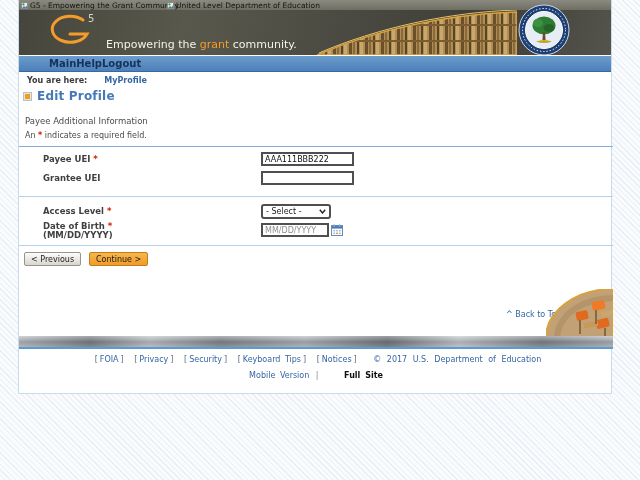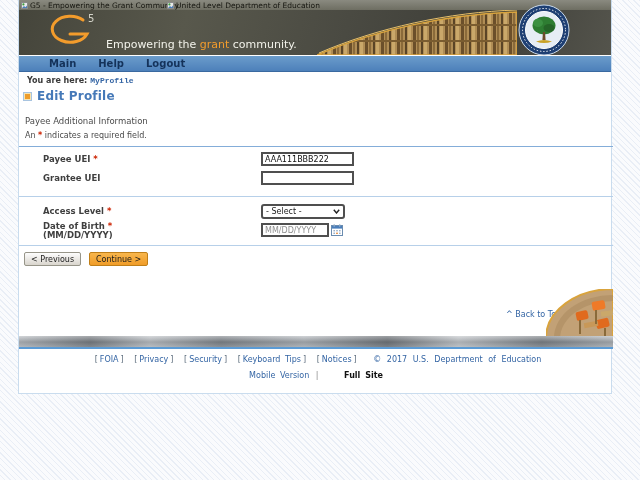--- a/index.html
+++ b/index.html
@@ -25,47 +25,47 @@
   .banner { position:absolute; left:0; top:10px; width:100%; height:45px; overflow:hidden;
     background:linear-gradient(105deg,#45453b 0%,#58584c 28%,#4a4a42 55%,#3e3e38 78%,#54544c 100%); }
   .glogo { position:absolute; left:26px; top:2px; }
   .tagline { position:absolute; left:87px; top:28px; font-size:11px; color:#f2f2ea; white-space:nowrap; }
   .tagline .hl { color:#f39c2c; }
   .shelf { position:absolute; left:298px; top:0; }
   .seal { position:absolute; left:499px; top:4px; z-index:3; }
   
   .navbar { position:absolute; left:0; top:56px; width:100%; height:16px;
     background:linear-gradient(#6b9ccb,#4d80ba); border-bottom:1px solid #3a69a0;
-    display:flex; align-items:center; padding-left:30px; gap:22px; }
+    display:flex; align-items:center; padding-left:30px; }
   .navitem { font-size:10px; font-weight:bold; color:#14325a; cursor:pointer; }
   
   .breadcrumb { position:absolute; left:8px; top:76px; font-size:8px; }
   .breadcrumb .pref { font-weight:bold; color:#3a3a3a; }
-  .breadcrumb a { font-weight:bold; color:#3465a4; text-decoration:none; margin-left:3px; cursor:pointer;font-family:Liberation Mono, monospace; }
+  .breadcrumb a { font-weight:bold; color:#3465a4; text-decoration:none; margin-left:17px; cursor:pointer; }
   .ptitle-icon { position:absolute; left:4px; top:92px; width:9px; height:9px;
     background:#f6e3b0; border:1px solid #a8c4e0; }
   .ptitle-icon i { display:block; width:5px; height:5px; margin:1px; background:#ee9d2a; }
   .ptitle { position:absolute; left:18px; top:89px; font-size:12px; font-weight:bold; color:#4579b8; letter-spacing:.2px; }
   .section { position:absolute; left:6px; top:116px; font-size:8.5px; color:#4a4a4a; }
   .reqnote { position:absolute; left:6px; top:131px; font-size:8px; color:#4a4a4a; }
   .star { color:#cc2200; font-weight:bold; }
   .sep { position:absolute; left:0; width:594px; height:1px; }
   .sep1 { top:146px; background:#84add9; }
   .sep2 { top:196px; background:#b7d0e9; }
   .sep3 { top:245px; background:#b7d0e9; }
   .flabel { position:absolute; left:24px; font-size:8.5px; font-weight:bold; color:#3f3f3f; white-space:nowrap; }
   .l-payee { top:154px; } .l-grantee { top:173px; } .l-access { top:206px; }
   .l-dob { top:221px; } .l-dob2 { top:230px; }
   .tinput { position:absolute; left:242px; height:14px; border:2px solid #4f4f4f; background:#fff;
     font-family:inherit; font-size:8px; color:#111; padding:0 2px; }
   .tinput::placeholder { color:#8f8f8f; }
   .in-payee { top:152px; width:93px; }
   .in-grantee { top:171px; width:93px; }
   .in-dob { top:223px; width:68px; }
-  .fselect { position:absolute; left:242px; top:204px; width:84px; height:15px;
+  .fselect { position:absolute; left:242px; top:204px; width:70px; height:15px;
     border:2px solid #4f4f4f; border-radius:3px; background:#fff; display:flex; align-items:center;
     font-size:8px; color:#222; padding:0 3px; cursor:pointer; }
   .fselect .sval { flex:1; }
   .calicon { position:absolute; left:312px; top:224px; width:12px; height:12px; cursor:pointer; }
   .btn { position:absolute; top:252px; height:14px; font-family:inherit; font-size:8px;
     border-radius:2px; cursor:pointer; padding:0 6px; }
   .btn-prev { left:5px; background:linear-gradient(#fdfdfd,#d9d5cd); border:1px solid #979589; color:#222; }
   .btn-cont { left:70px; background:linear-gradient(#f8b64c,#f09c28); border:1px solid #c07f18; color:#1a1a1a; }
   .backtop { position:absolute; left:487px; top:310px; font-size:8px; color:#3465a4; text-decoration:none; cursor:pointer; }
   .chairs { position:absolute; left:527px; top:289px; z-index:1; }

